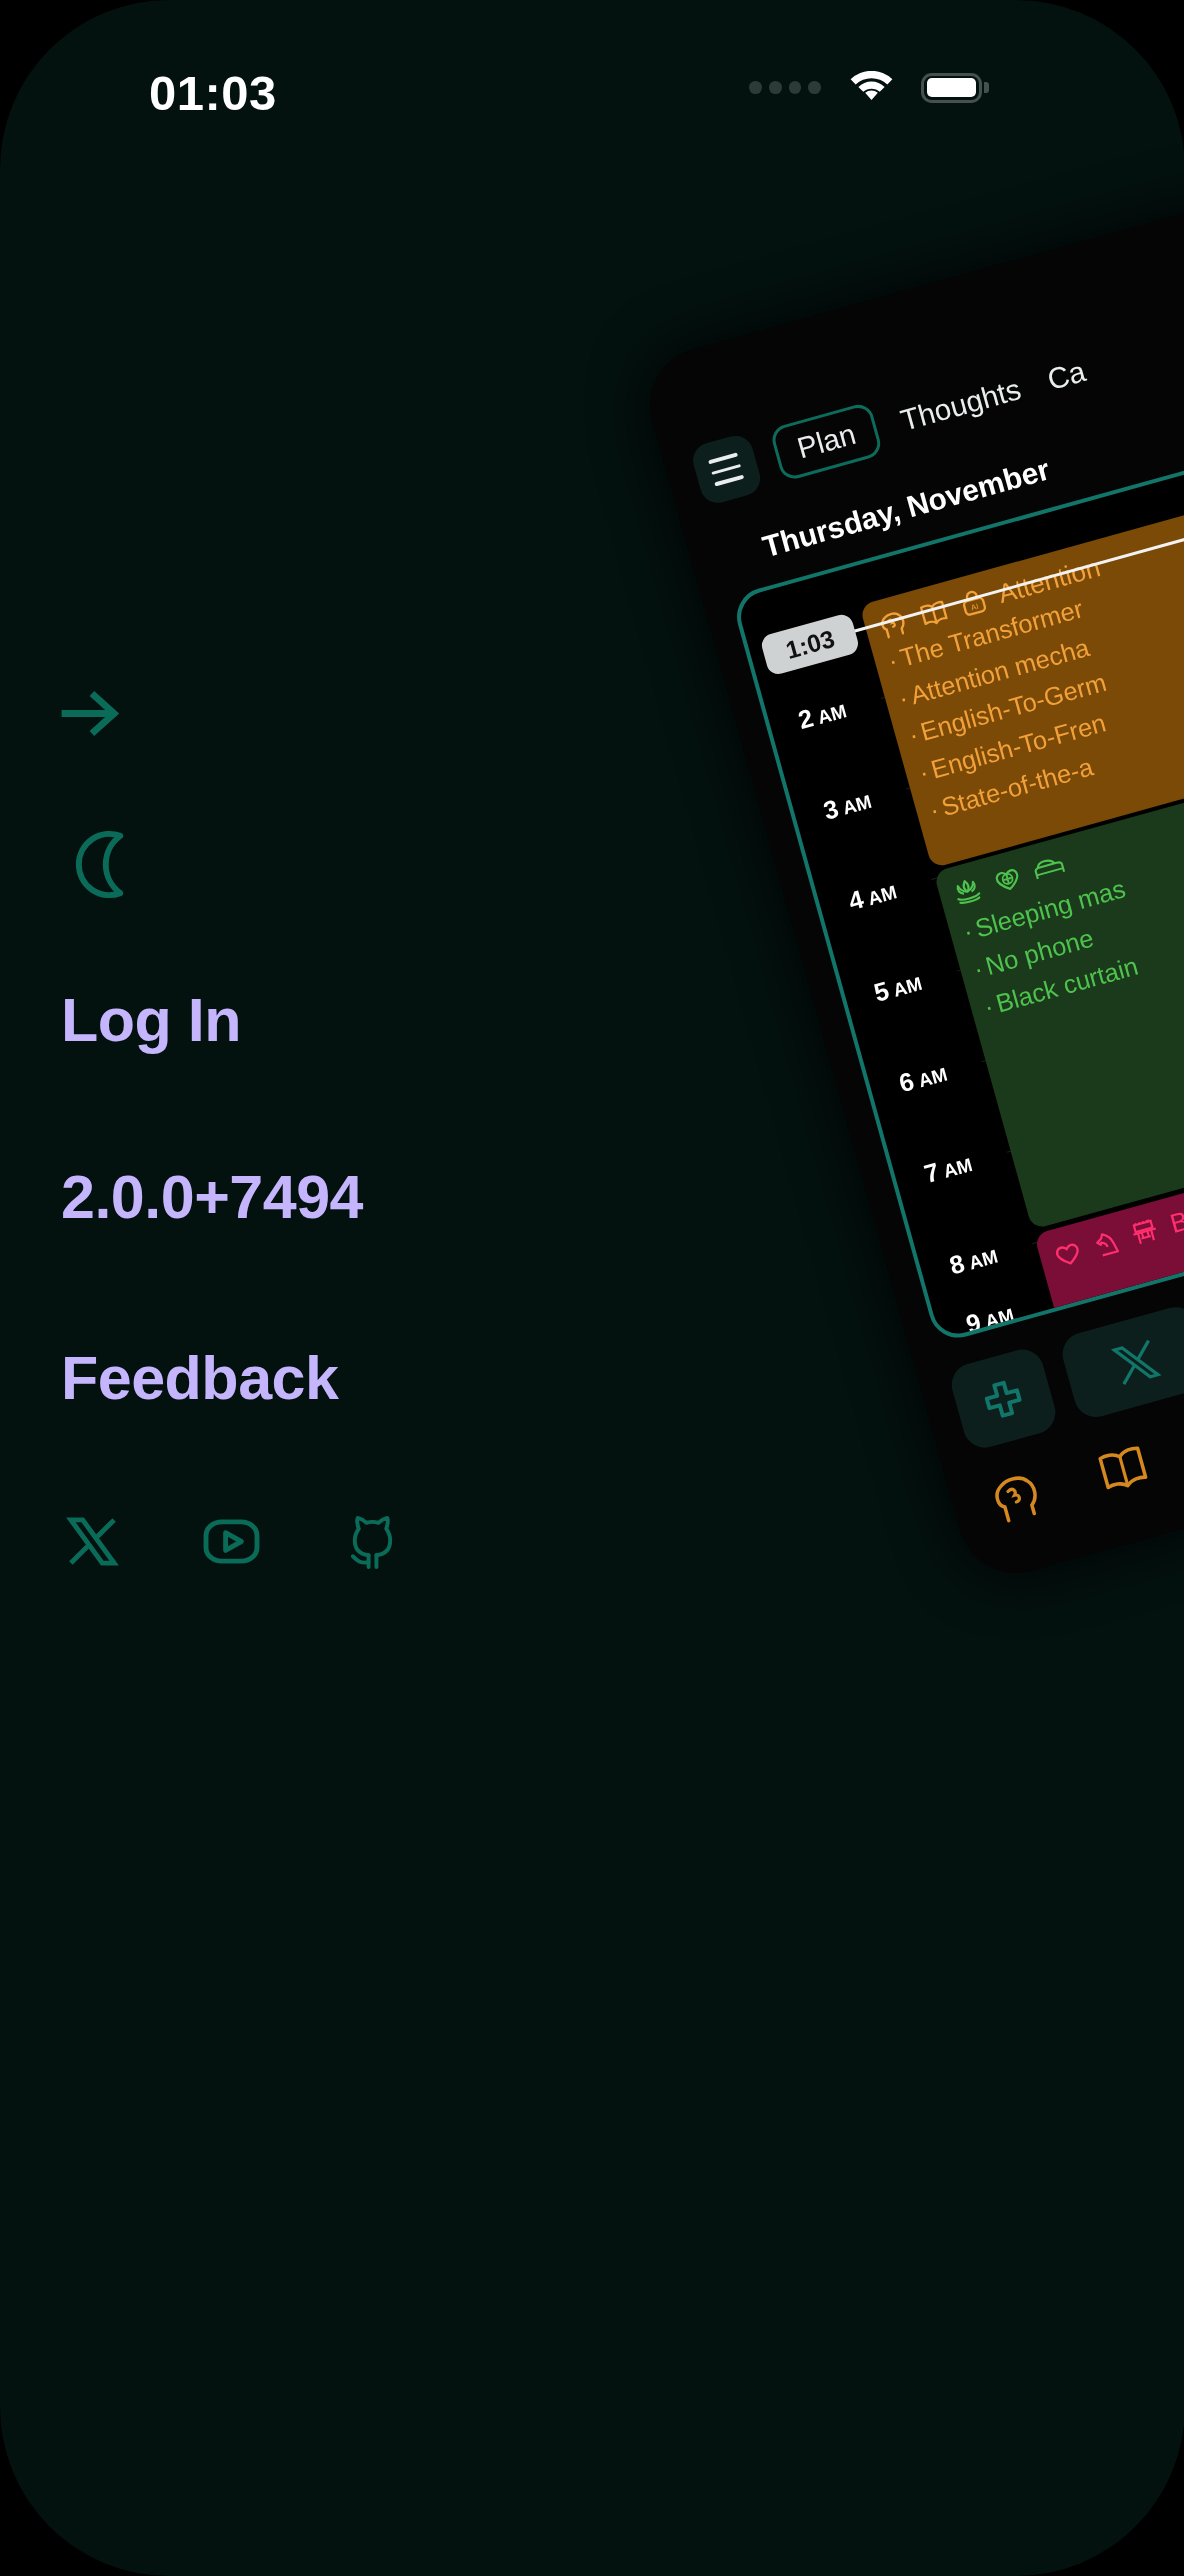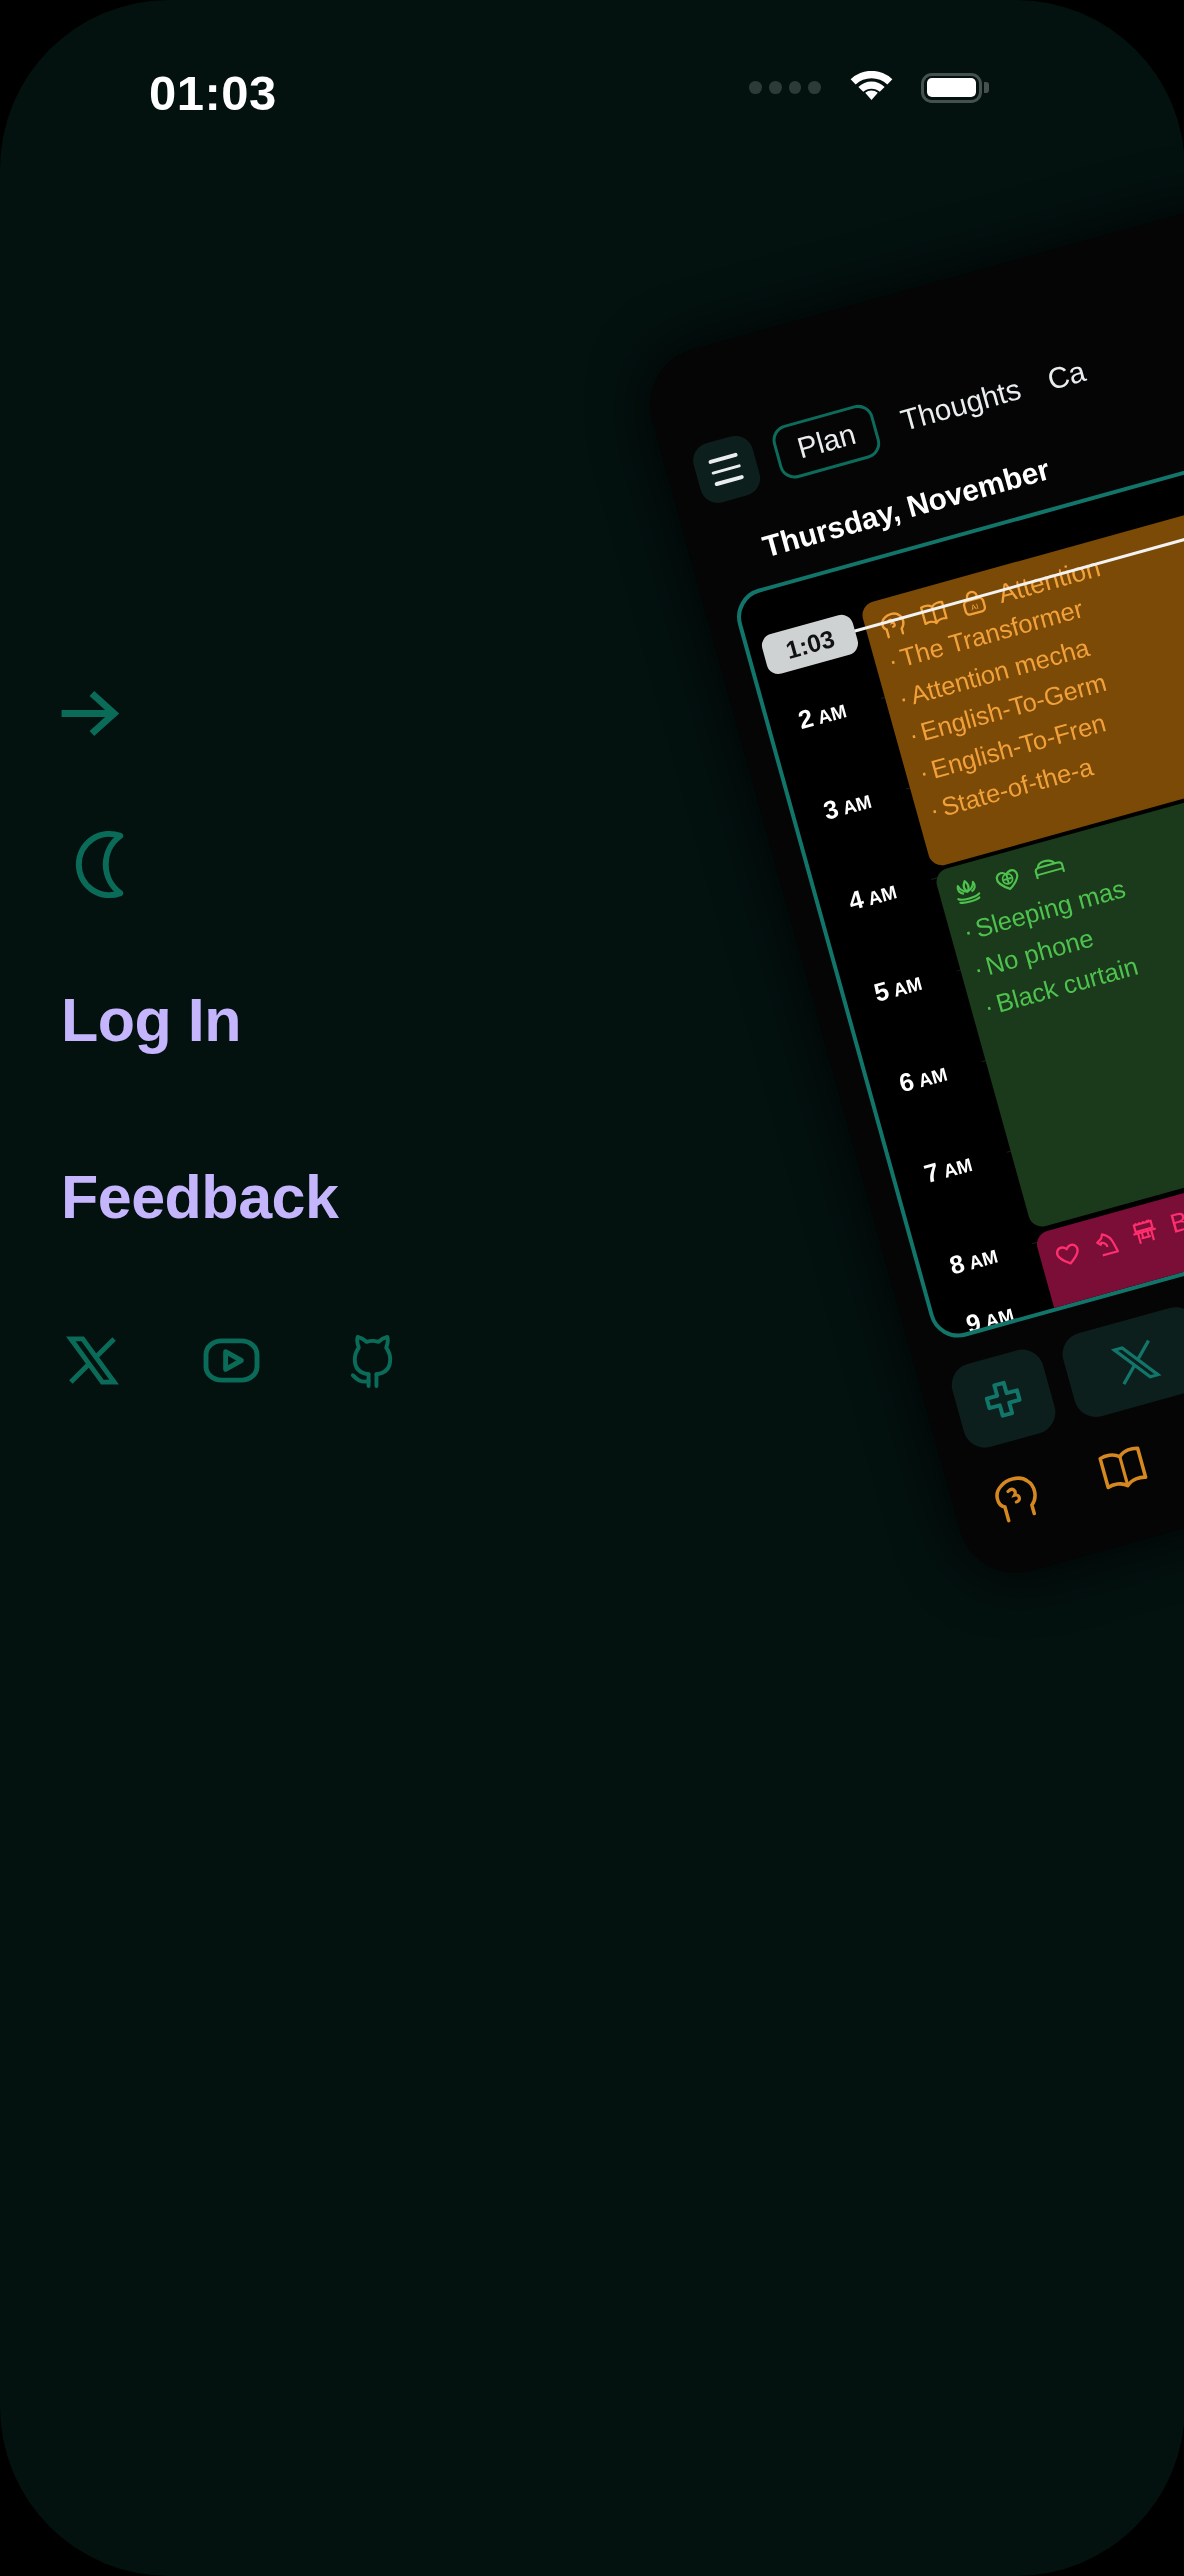--- a/index.html
+++ b/index.html
@@ -338,20 +338,21 @@
       </svg>
     </div>
 
     <div class="menu-icon-row">
       <svg width="81" height="81" viewBox="0 0 82 82">
         <path d="M60 12 A31 31 0 1 0 60 70 A36 36 0 0 1 60 12 Z" stroke="#0a6b59" stroke-width="6" fill="none" stroke-linejoin="round"></path>
       </svg>
     </div>
 
     <div id="login-item" class="menu-text">Log In</div>
+    <div id="version-item" class="menu-text">2.0.0+7494</div>
     <div id="feedback-item" class="menu-text">Feedback</div>
 
     <div id="social-row">
       <div class="social-icon">
         <svg width="55" height="55" viewBox="0 0 56 56">
           <path d="M6 6 L50 50 M50 6 L6 50" stroke="#0a6b59" stroke-width="5" fill="none" stroke-linecap="butt"></path>
           <path d="M6 6 L18 6 L50 50 L38 50 Z" fill="#03110f"></path>
           <path d="M6 6 L18 6 L50 50 L38 50 Z" stroke="#0a6b59" stroke-width="5" fill="none" stroke-linejoin="miter"></path>
         </svg>
       </div>

